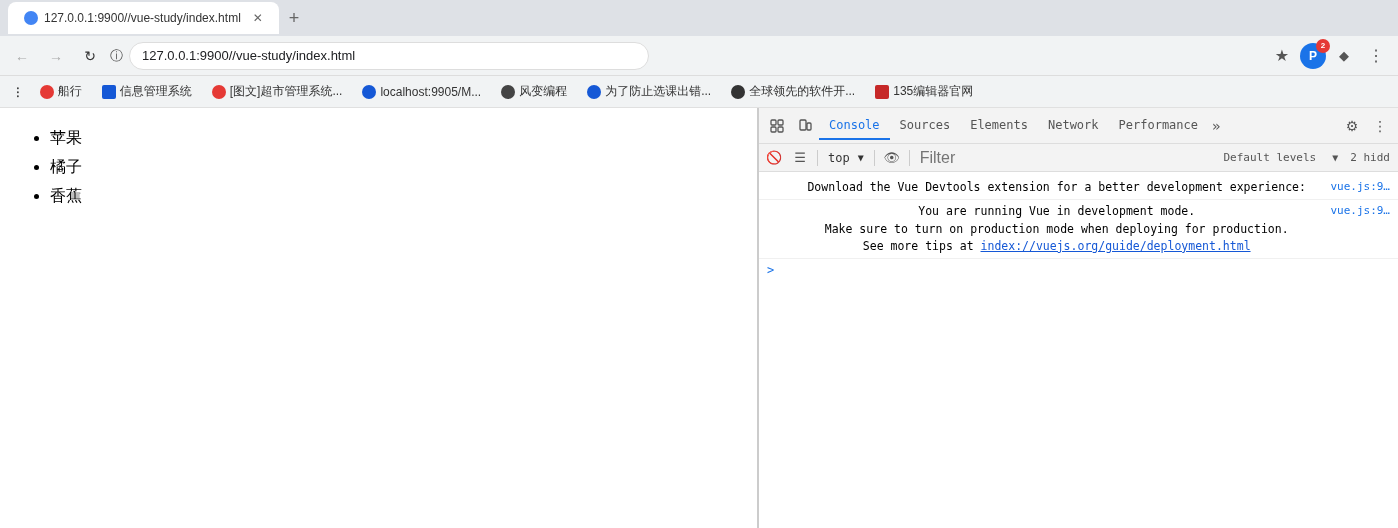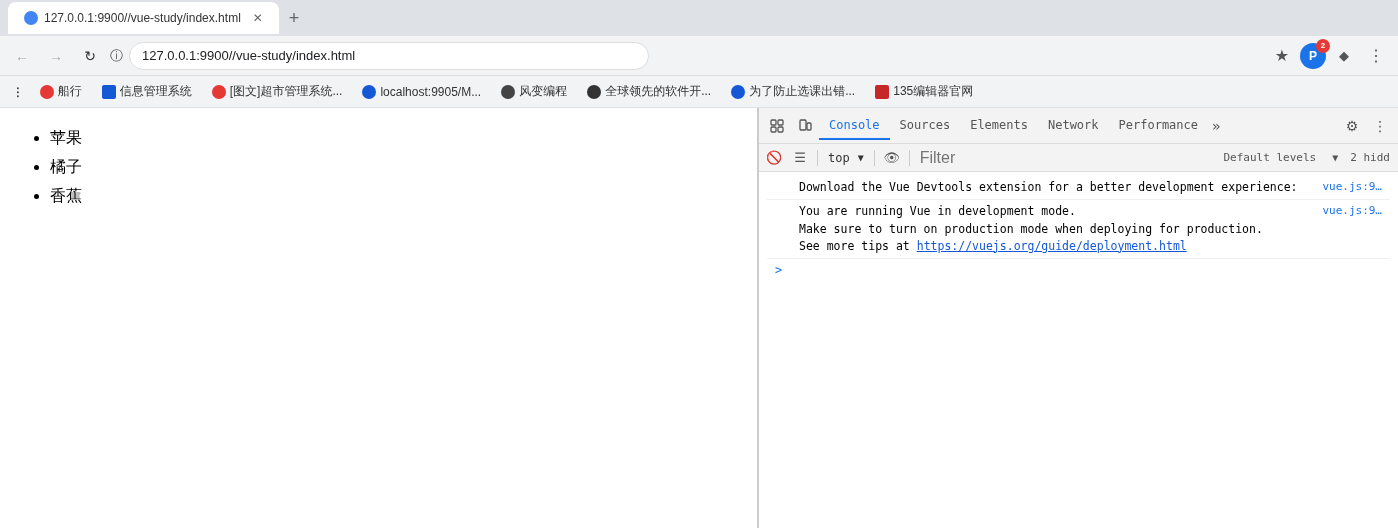--- a/index.html
+++ b/index.html
@@ -236,22 +236,23 @@
       font-size: 11px;
       color: #555;
       padding: 0 4px;
       white-space: nowrap;
     }
 
     
     .console-output {
       flex: 1;
       overflow-y: auto;
-      padding: 4px 8px;
+      padding: 4px 0;
       background: #fff;
+      text-align: center;
     }
     .console-msg {
       display: flex;
       align-items: flex-start;
       padding: 3px 8px 3px 32px;
       border-bottom: 1px solid #f0f0f0;
       font-size: 11.5px;
       line-height: 1.5;
       color: #000;
       position: relative;
@@ -330,26 +331,26 @@
     </div>
     <div class="bookmark-item">
       <span class="bm-icon" style="background:#1558d6;border-radius:50%;"></span>
       <span>localhost:9905/M...</span>
     </div>
     <div class="bookmark-item">
       <span class="bm-icon" style="background:#444;border-radius:50%;"></span>
       <span>风变编程</span>
     </div>
     <div class="bookmark-item">
+      <span class="bm-icon" style="background:#1558d6;border-radius:50%;"></span>
+      <span>为了防止选课出错...</span>
+    </div>
+    <div class="bookmark-item">
       <span class="bm-icon" style="background:#333;border-radius:50%;"></span>
       <span>全球领先的软件开...</span>
-    </div>
-    <div class="bookmark-item">
-      <span class="bm-icon" style="background:#1558d6;border-radius:50%;"></span>
-      <span>为了防止选课出错...</span>
     </div>
     <div class="bookmark-item">
       <span class="bm-icon" style="background:#c62828;"></span>
       <span>135编辑器官网</span>
     </div>
   </div>
 </div>
 
 <div class="main-layout">
 
@@ -424,21 +425,21 @@
       <div class="console-msg">
         <div class="console-msg-content">
           <span>Download the Vue Devtools extension for a better development experience:<br></span>
         </div>
         <span class="console-source">vue.js:9…</span>
       </div>
 
       <div class="console-msg">
         <div class="console-msg-content">
           <span>You are running Vue in development mode.<br>Make sure to turn on production mode when deploying for production.<br>See more tips at </span>
-          <a class="console-link" href="#">https://vuejs.org/guide/deployment.html</a>
+          <a class="console-link" href="#">index://vuejs.org/guide/deployment.html</a>
         </div>
         <span class="console-source">vue.js:9…</span>
       </div>
 
       <div class="console-prompt">
         <span class="prompt-arrow">&gt;</span>
       </div>
     </div>
 
   </div>

